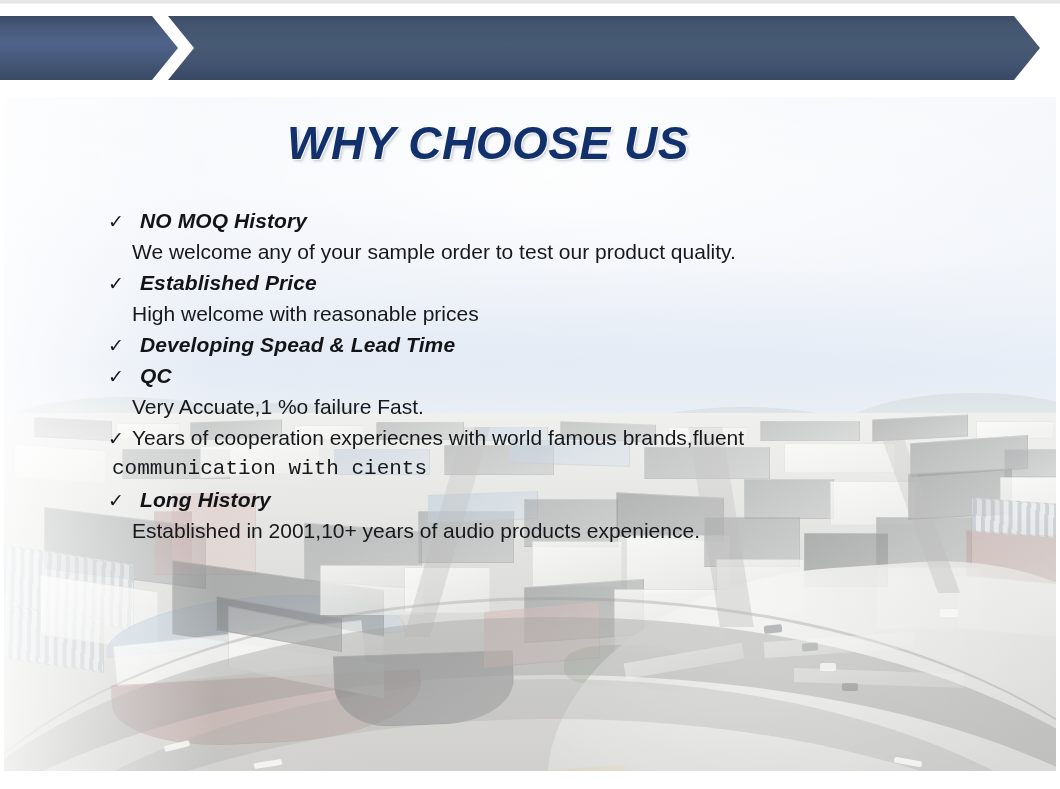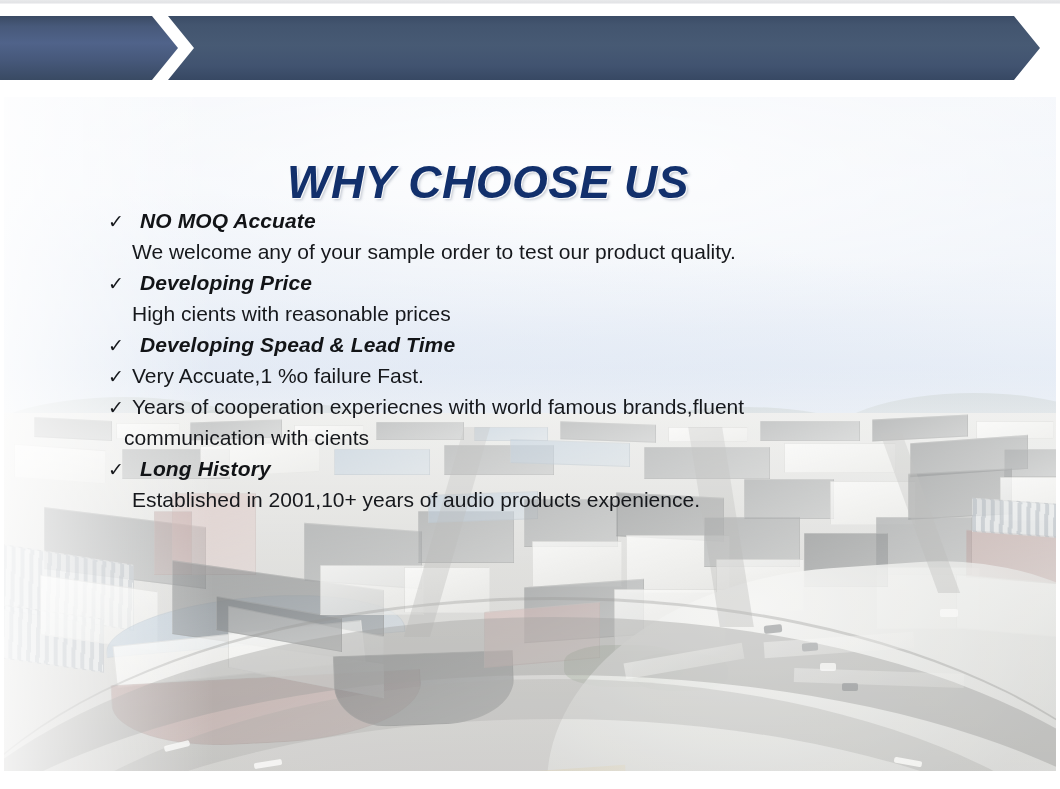--- a/index.html
+++ b/index.html
@@ -186,21 +186,20 @@
   .slide-title {
     position:absolute;
     left:0; top:19px; width:100%;
     text-align:center;
     font-size:46px;
     font-weight:bold;
     font-style:italic;
     letter-spacing:.5px;
     color:#12306c;
     text-shadow:1px 1px 0 rgba(255,255,255,.85), 2px 2px 3px rgba(120,130,150,.45);
-    margin-top:39px;
   }
   
   .slide-title span { display:inline-block; transform:translateX(-42px); }
 
   .bullets {
     position:absolute;
     left:100px; top:108px;
     width:860px;
   }
   .bullet { position:relative; }
@@ -356,44 +355,45 @@
     <div class="text-layer">
 
       <div class="slide-title">
         <span>WHY CHOOSE US</span>
       </div>
 
       <div class="bullets">
 
         <div class="bullet">
           <span class="check" style="top: 1px;">✓</span>
-          <div class="b-head">NO MOQ Accuate</div>
+          <div class="b-head">NO MOQ History</div>
           <div class="b-sub">We welcome any of your sample order to test our product quality.</div>
         </div>
 
         <div class="bullet">
           <span class="check" style="top: 1px;">✓</span>
-          <div class="b-head">Developing Price</div>
-          <div class="b-sub">High cients with reasonable prices</div>
+          <div class="b-head">Established Price</div>
+          <div class="b-sub">High welcome with reasonable prices</div>
         </div>
 
         <div class="bullet">
           <span class="check" style="top: 1px;">✓</span>
           <div class="b-head">Developing Spead &amp; Lead Time</div>
         </div>
 
         <div class="bullet">
           <span class="check" style="top: 1px;">✓</span>
+          <div class="b-head">QC</div>
           <div class="b-sub">Very Accuate,1 %o failure Fast.</div>
         </div>
 
         <div class="bullet">
           <span class="check" style="top: 1px;">✓</span>
           <div class="b-sub">Years of cooperation experiecnes with world famous brands,fluent</div>
-          <div class="b-sub" style="margin-left:12px;text-indent:8px;">communication with cients</div>
+          <div class="b-sub" style="margin-left:0;text-indent:8px;font-family:Liberation Mono, monospace;">communication with cients</div>
         </div>
 
         <div class="bullet">
           <span class="check" style="top: 1px;">✓</span>
           <div class="b-head">Long History</div>
           <div class="b-sub">Established in 2001,10+ years of audio products expenience.</div>
         </div>
 
       </div>
     </div>

